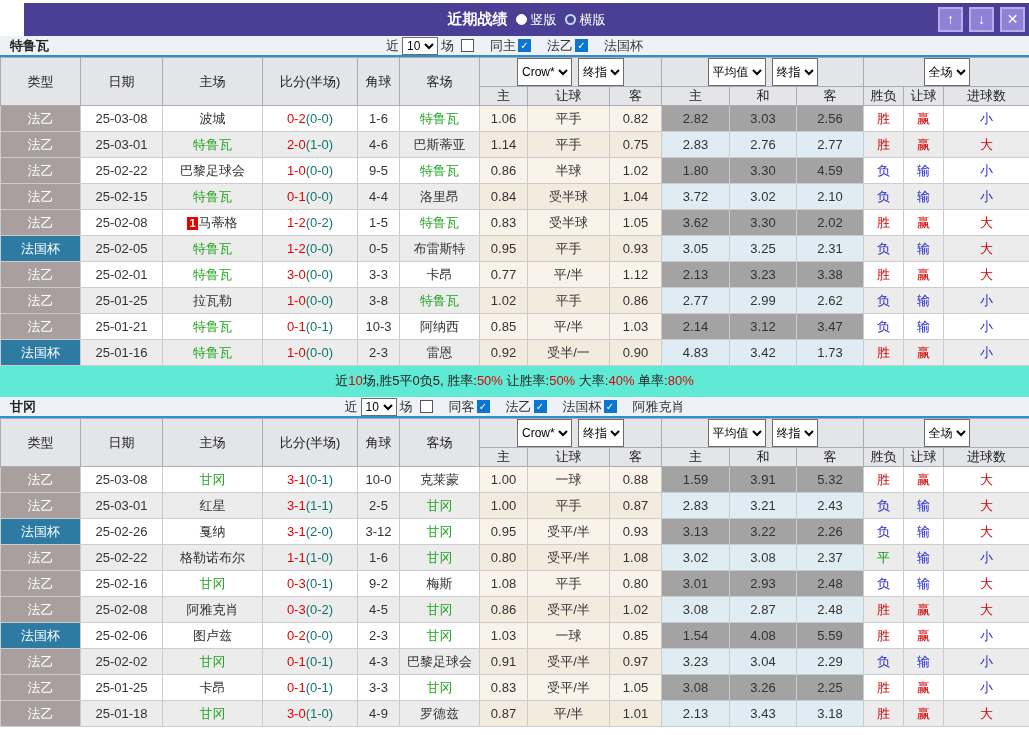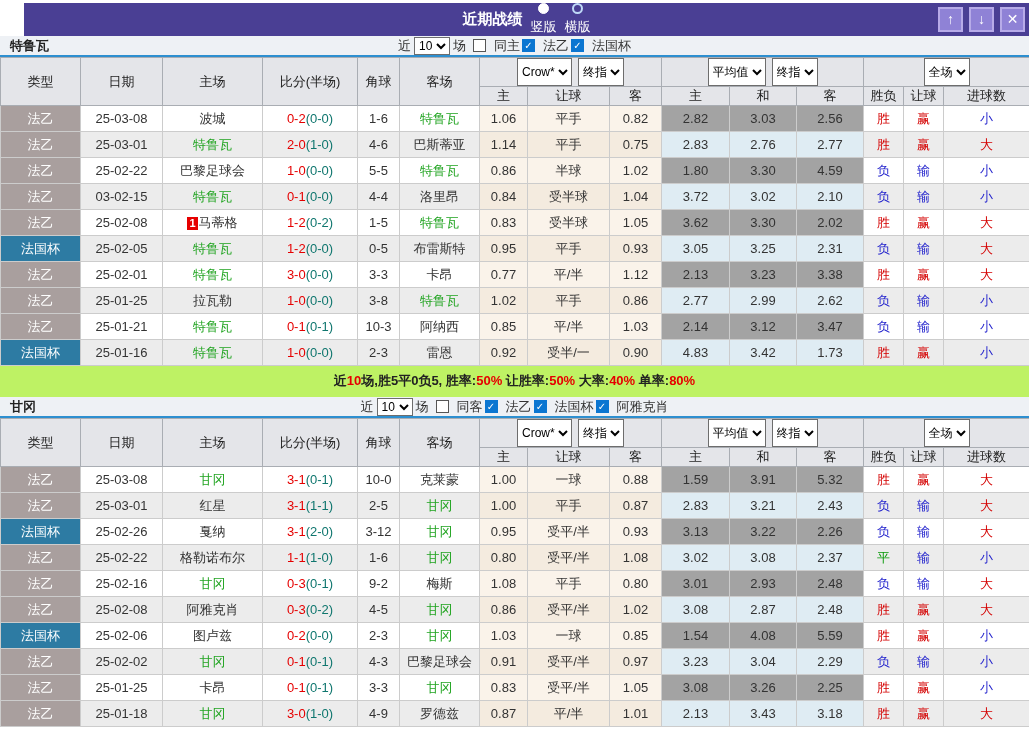--- a/index.html
+++ b/index.html
@@ -9,40 +9,40 @@
     font-size: 13px; color: #333; overflow: hidden;
   }
   .topstrip { height: 3px; background: #fff; }
   
   .titlebar {
     height: 33px; background: #4a3f94; position: relative;
     display: flex; align-items: center; justify-content: center; color: #fff; margin-left: 24px;
   }
   .tb-center { display: flex; align-items: center; gap: 8px; }
   .tb-title { font-weight: bold; font-size: 15px; }
-  .radio-opt { display: inline-flex; align-items: center; gap: 4px; font-size: 13px; cursor: default; flex-direction: column; }
+  .radio-opt { display: inline-flex; align-items: center; gap: 4px; font-size: 13px; cursor: default; }
   .radio { width: 11px; height: 11px; border-radius: 50%; display: inline-block; }
   .radio.sel { background: #fff; border: 1px solid #fff; }
   .radio.unsel { background: transparent; border: 2px solid #bfd9f7; }
   .tb-buttons { position: absolute; right: 4px; top: 4px; display: flex; gap: 6px; }
   .tb-btn {
     width: 25px; height: 25px; background: #8f82d6; border: 2px solid #b7abe8;
     color: #fff; font-weight: bold; font-size: 14px; line-height: 21px;
     text-align: center; cursor: pointer;
   }
   
   .sec-header {
     height: 21px; background: #eef1f5; border-bottom: 2px solid #2d8fd0;
     position: relative; display: flex; align-items: center; justify-content: center;
   }
   .sec-team { position: absolute; left: 10px; font-weight: bold; color: #222; }
   .filters { display: flex; align-items: center; gap: 3px; font-size: 13px; color: #333; }
   .filters select { height: 18px; font-size: 12px; border: 1px solid #6d6d6d; background: #fff; }
   .cb-wrap { display: inline-flex; align-items: center; gap: 2px; margin-left: 4px; }
-  .cb-item { display: inline-flex; align-items: center; gap: 8px; cursor: pointer; }
+  .cb-item { display: inline-flex; align-items: center; gap: 16px; cursor: pointer; }
   .cb {
     width: 13px; height: 13px; border: 1px solid #555; background: #fff;
     display: inline-flex; align-items: center; justify-content: center;
     font-size: 10px; color: #fff; line-height: 1;
   }
   .cb.checked { background: #0b76d1; border-color: #0b76d1; }
   
   table { width: 1029px; border-collapse: collapse; table-layout: fixed; }
   th {
     background: #e4e5e9; border: 1px solid #a9adb3; font-weight: normal;
@@ -66,21 +66,21 @@
   .score-main { color: #e50000; }
   .score-half { color: #0f766e; }
   .badge {
     background: #e60000; color: #fff; font-size: 11px; line-height: 13px;
     display: inline-block; padding: 0 2px; margin-right: 1px; font-weight: bold;
   }
   .r { color: #d40000; }
   .b { color: #2525cd; }
   .g { color: #0a9a0a; }
   
-  .summary { text-align: center; padding: 6px 0 7px 0; font-size: 13px; color: #222; background: #bef264; font-weight: bold; }
+  .summary { text-align: center; padding: 6px 0 7px 0; font-size: 13px; color: #222; background: #5eead4; }
   .summary .red { color: #e60000; }
   .summary.tight { padding: 4px 0 5px 0; }
 </style>
 </head>
 <body>
 
 <div class="topstrip"></div>
 
 <div class="titlebar">
   <div class="tb-center">
@@ -205,35 +205,35 @@
           <td class="avgc">2.77</td>
           <td class="r">胜</td>
           <td class="r">赢</td>
           <td class="r">大</td>
         </tr>
         <tr>
           <td class="league l2">法乙</td>
           <td>25-02-22</td>
           <td><span>巴黎足球会</span></td>
           <td><span class="score-main">1-0</span><span class="score-half">(0-0)</span></td>
-          <td>5-5</td>
+          <td>9-5</td>
           <td><span class="hl">特鲁瓦</span></td>
           <td class="crow">0.86</td>
           <td class="crow">半球</td>
           <td class="crow">1.02</td>
           <td class="avgc">1.80</td>
           <td class="avgc">3.30</td>
           <td class="avgc">4.59</td>
           <td class="b">负</td>
           <td class="b">输</td>
           <td class="b">小</td>
         </tr>
         <tr>
           <td class="league l2">法乙</td>
-          <td>03-02-15</td>
+          <td>25-02-15</td>
           <td><span class="hl">特鲁瓦</span></td>
           <td><span class="score-main">0-1</span><span class="score-half">(0-0)</span></td>
           <td>4-4</td>
           <td><span>洛里昂</span></td>
           <td class="crow">0.84</td>
           <td class="crow">受半球</td>
           <td class="crow">1.04</td>
           <td class="avgc">3.72</td>
           <td class="avgc">3.02</td>
           <td class="avgc">2.10</td>

